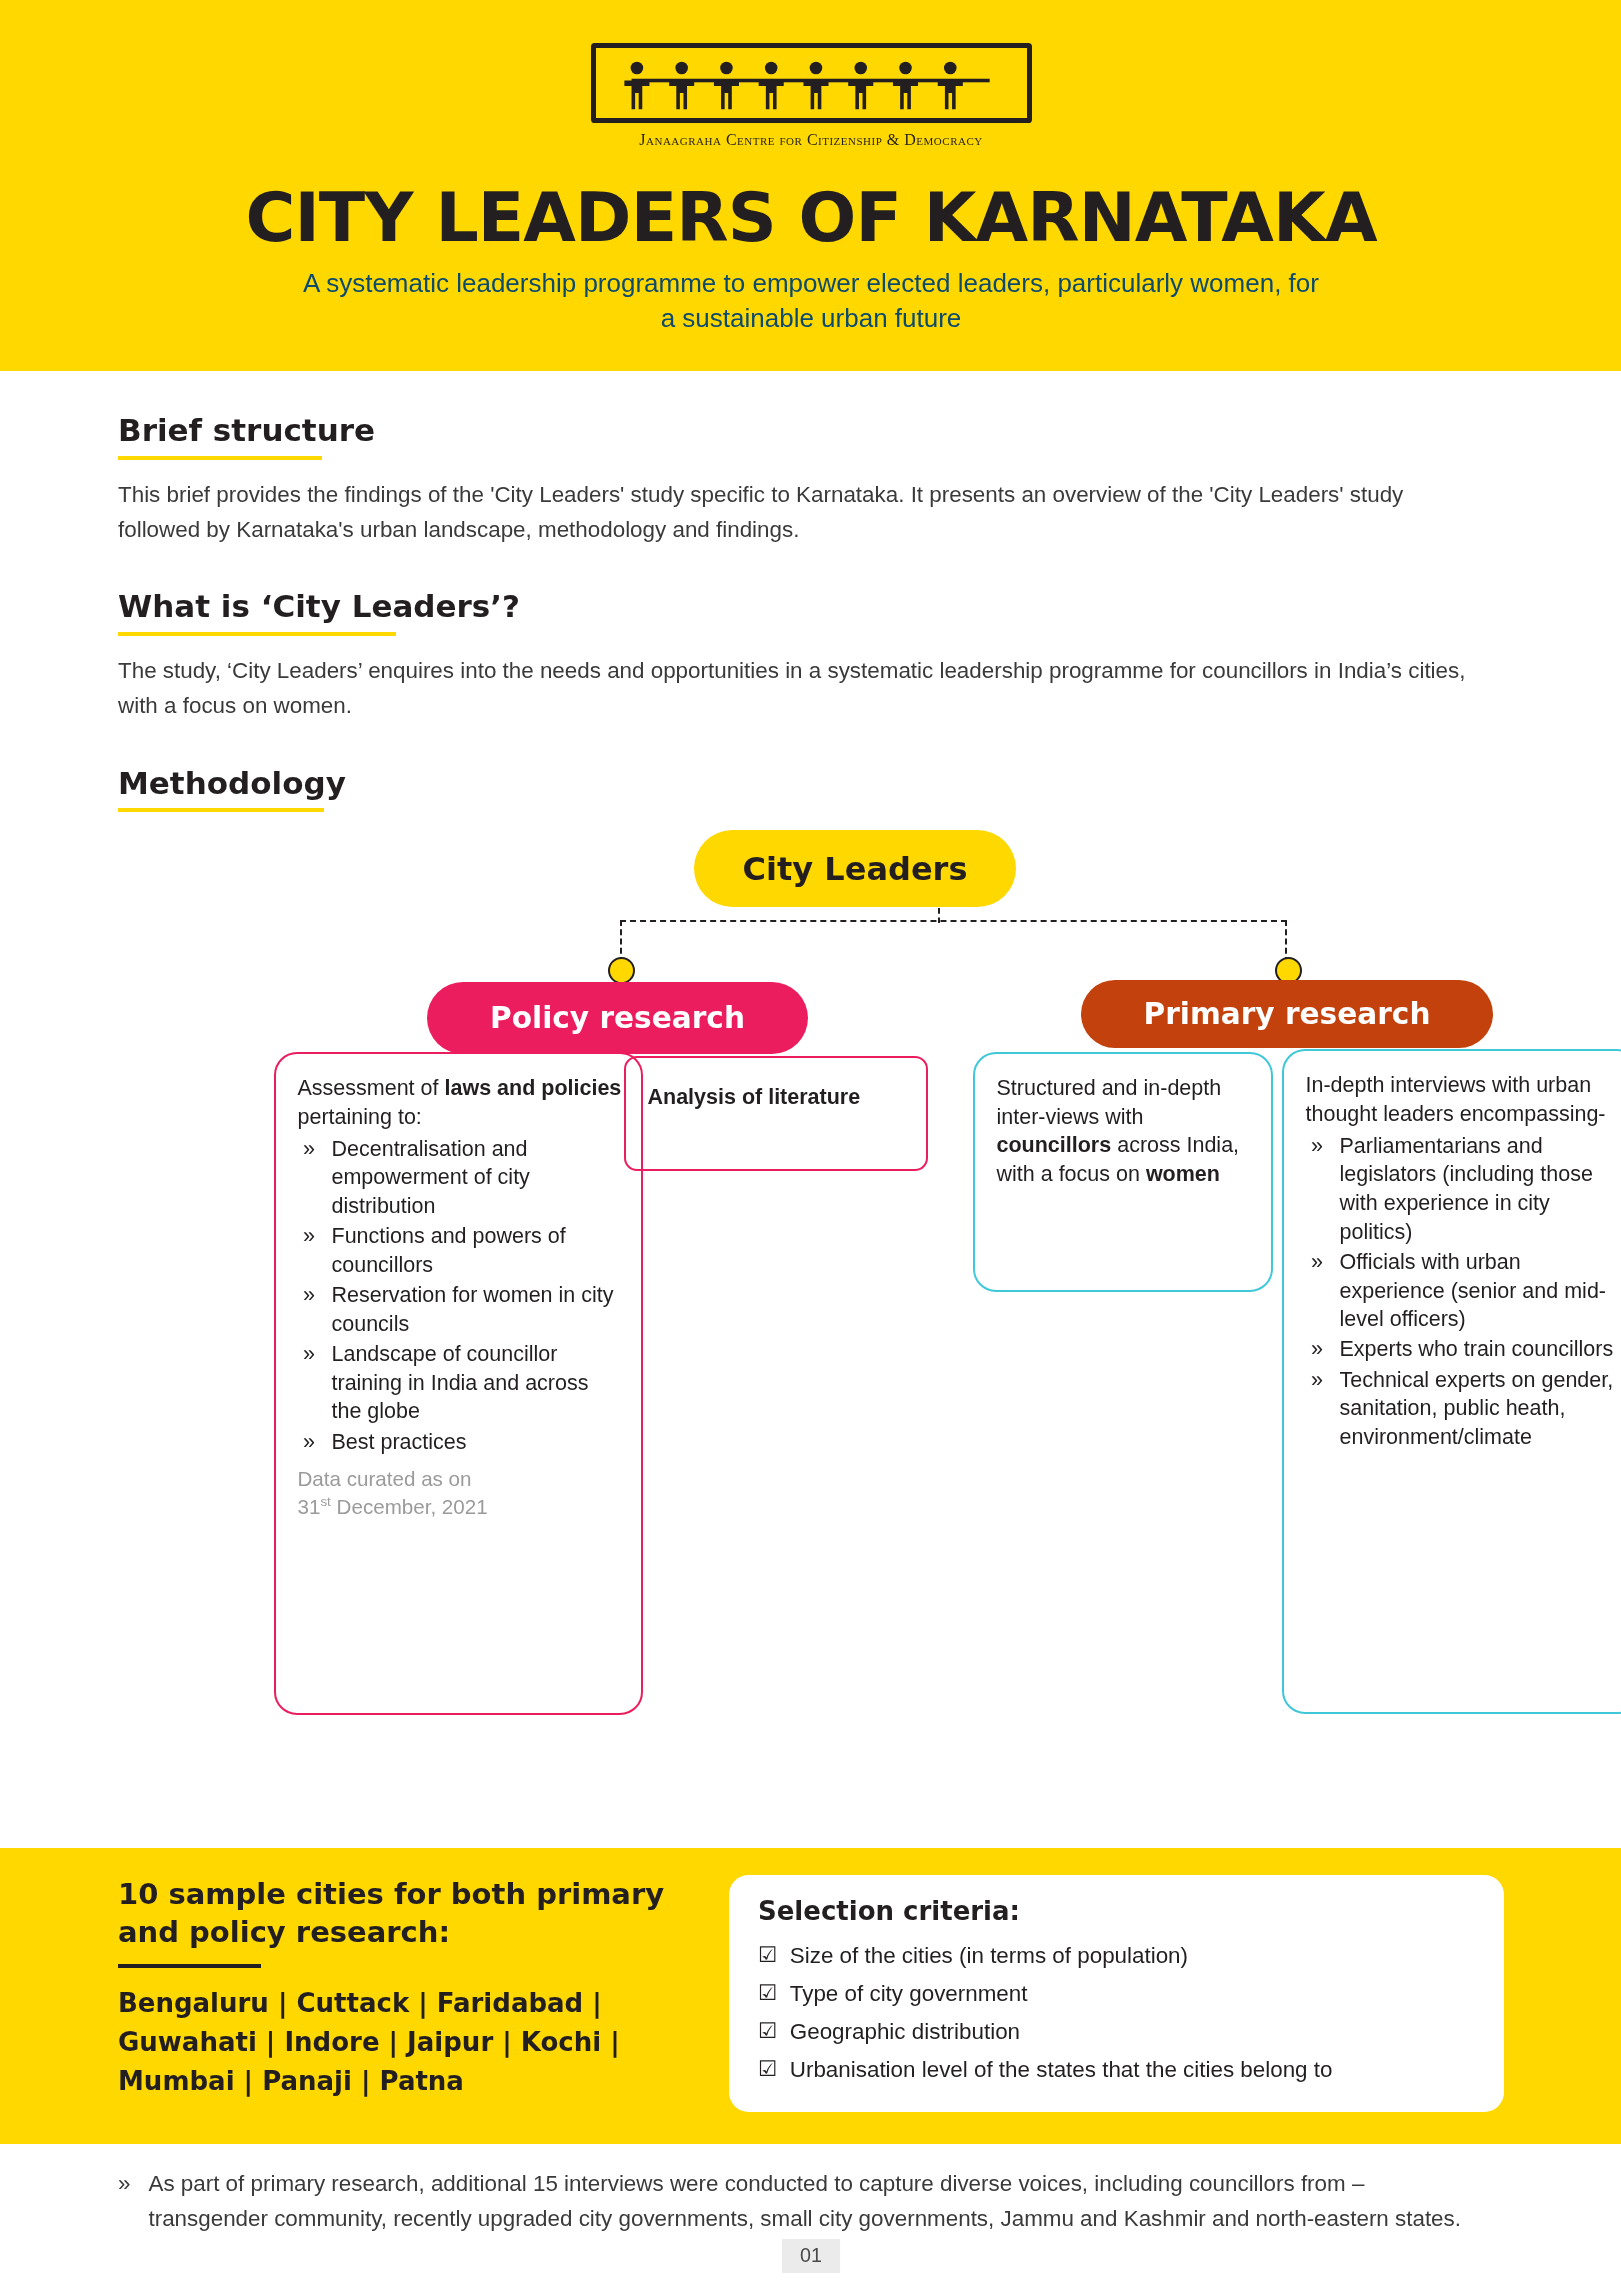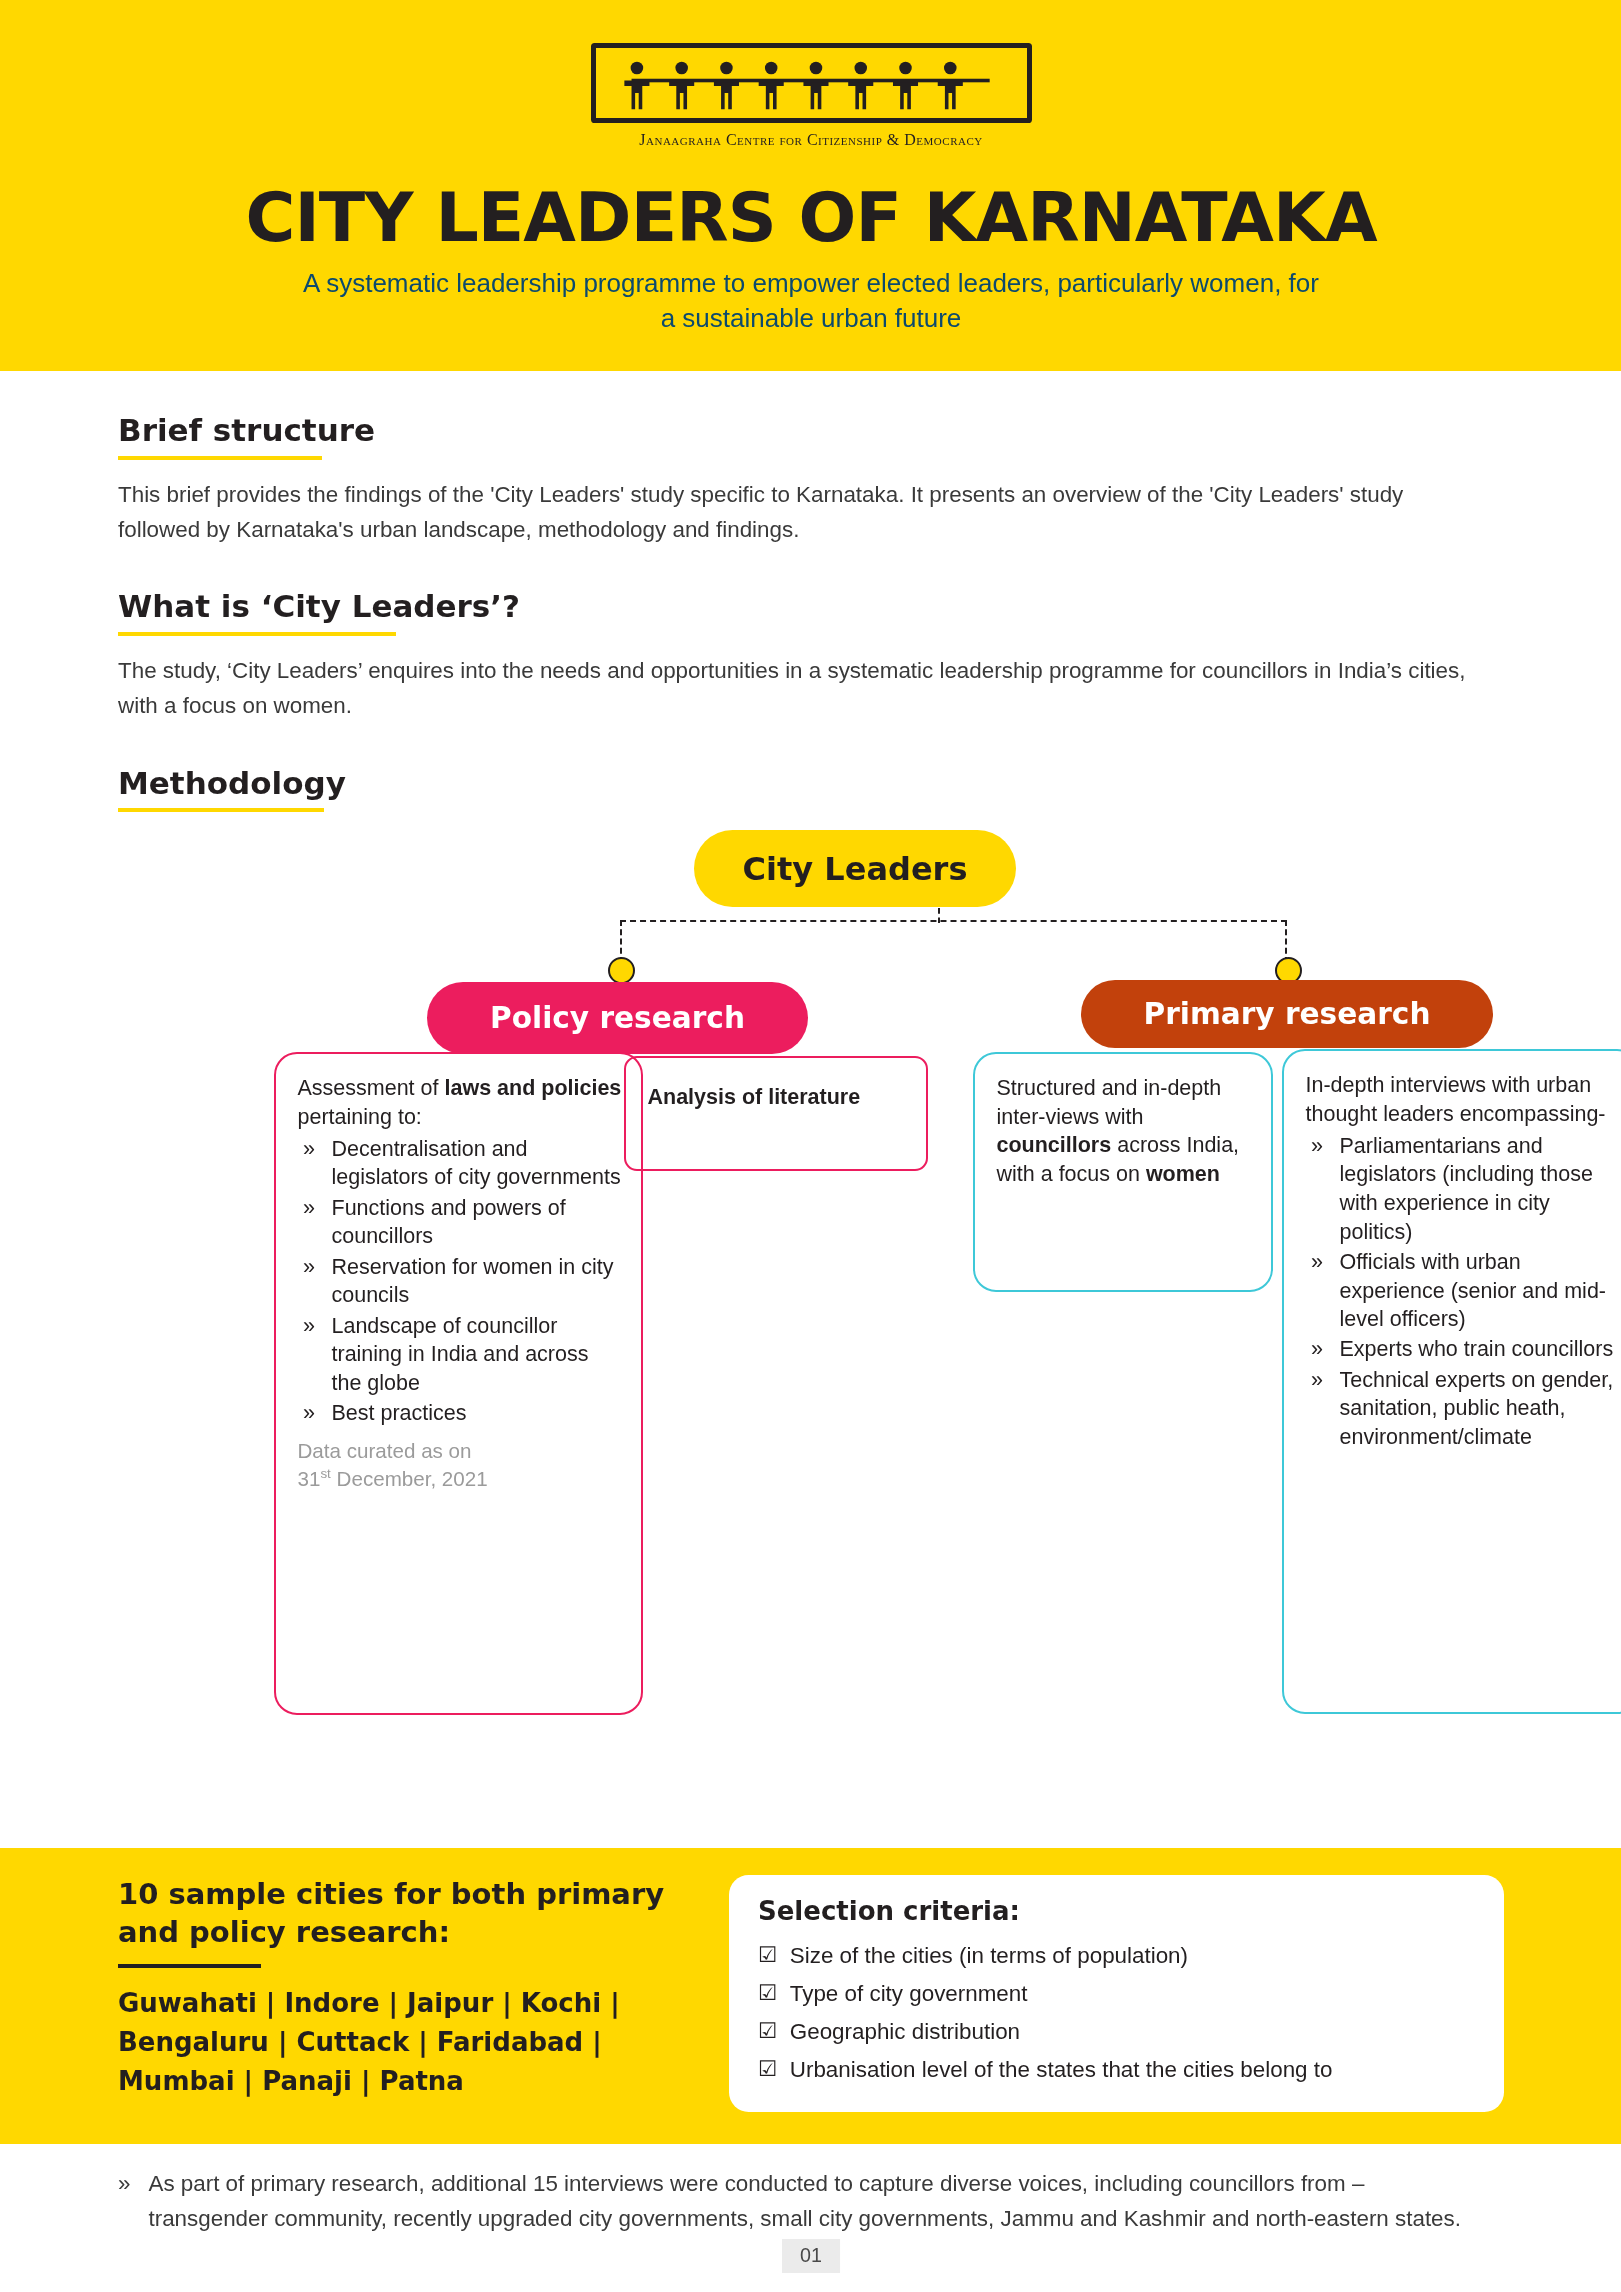--- a/index.html
+++ b/index.html
@@ -347,21 +347,21 @@
       <div class="node-dot dot-right"></div>
 
       <div class="pill pill-policy">Policy research</div>
       <div class="pill pill-primary">Primary research</div>
 
       <div class="card card-pink card-policy">
         <div>
           <span>Assessment of </span><b>laws and policies</b><span> pertaining to:</span>
         </div>
         <ul class="bul">
-          <li>Decentralisation and legislators of city governments</li>
+          <li>Decentralisation and empowerment of city distribution</li>
           <li>Functions and powers of councillors</li>
           <li>Reservation for women in city councils</li>
           <li>Landscape of councillor training in India and across the globe</li>
           <li>Best practices</li>
         </ul>
         <div class="data-note">
           <div>Data curated as on</div>
           <div><span>31</span><sup>st</sup><span> December, 2021</span></div>
         </div>
       </div>
@@ -386,22 +386,22 @@
 
     </div>
   </div>
 </div>
 
 <div class="band">
   <div class="band-left">
     <div class="band-title">10 sample cities for both primary and policy research:</div>
     <div class="band-rule"></div>
     <div class="band-cities">
+      <div>Bengaluru | Cuttack | Faridabad |</div>
       <div>Guwahati | Indore | Jaipur | Kochi |</div>
-      <div>Bengaluru | Cuttack | Faridabad |</div>
       <div>Mumbai | Panaji | Patna</div>
     </div>
   </div>
   <div class="band-right">
     <div class="crit-title">Selection criteria:</div>
     <div class="crit-item">
       <span class="chk">☑</span>
       <span>Size of the cities (in terms of population)</span>
     </div>
     <div class="crit-item">

